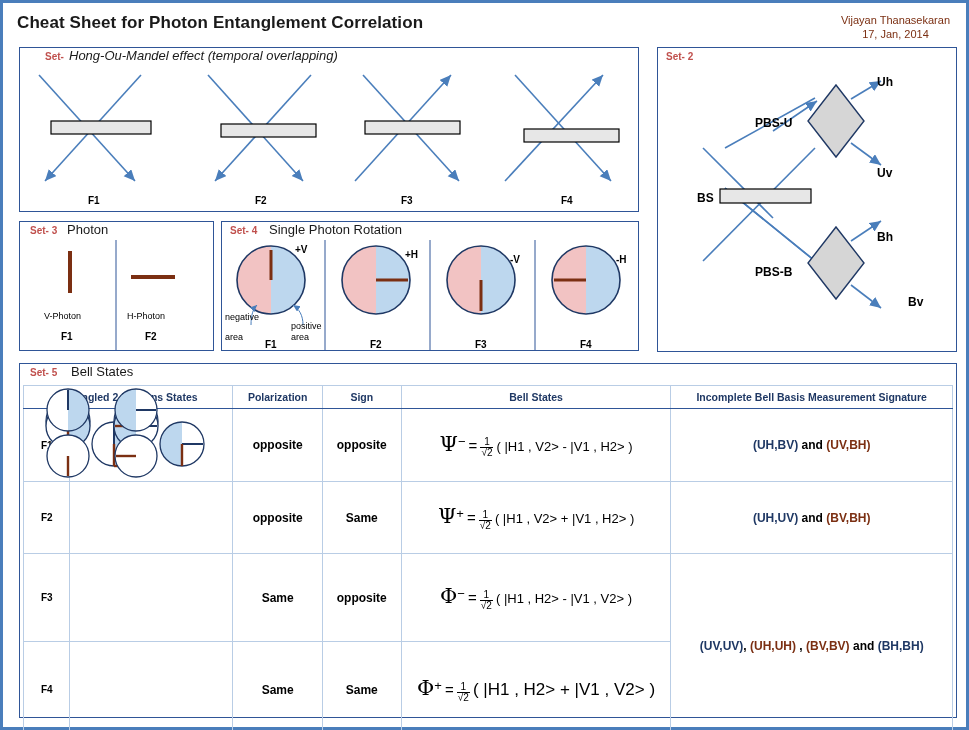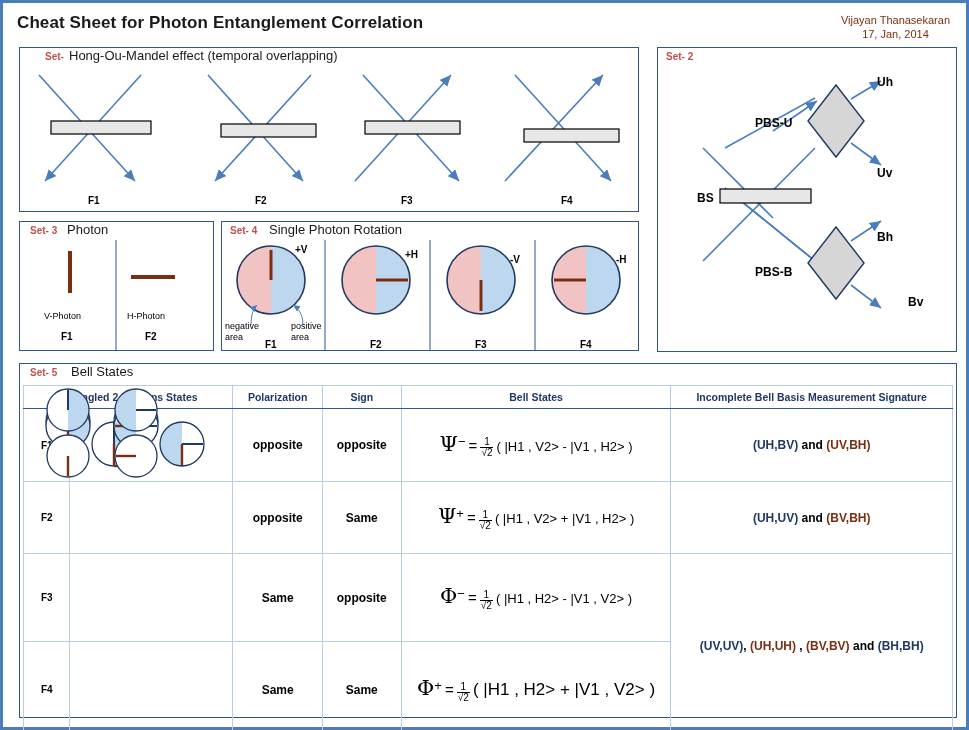--- a/index.html
+++ b/index.html
@@ -78,21 +78,21 @@
 <div id="page">
 
   <div class="ttl">Cheat Sheet for Photon Entanglement Correlation</div>
   <div class="author">
     <div>Vijayan Thanasekaran</div>
     <div>17, Jan, 2014</div>
   </div>
 
   <div class="panel" style="left:16px;top:44px;width:620px;height:165px;"></div>
   <div class="settag" style="left:39px;top:48px;">Set- 1</div>
-  <div class="setttl" style="left:62px;top:45px;">Hong-Ou-Mandel effect (temporal overlapping)</div>
+  <div class="setttl" style="left:62px;top:45px;font-style:italic;">Hong-Ou-Mandel effect (temporal overlapping)</div>
 
   <svg width="969" height="730" style="pointer-events:none;">
     <defs>
       <marker id="ar" markerWidth="9" markerHeight="9" refX="7" refY="3.2" orient="auto">
         <path d="M0,0 L7,3.2 L0,6.4 z" fill="#4a7ebb"></path>
       </marker>
       <marker id="arD" markerWidth="9" markerHeight="9" refX="7" refY="3.2" orient="auto">
         <path d="M0,0 L7,3.2 L0,6.4 z" fill="#3d6fae"></path>
       </marker>
     </defs>
@@ -241,21 +241,21 @@
       <path d="M248,322 C248,312 250,306 254,302" marker-end="url(#ar)"></path>
       <path d="M300,322 C300,312 296,306 290,302" marker-end="url(#ar)"></path>
     </g>
   </svg>
 
   <div class="lbl" style="left:292px;top:241px;">+V</div>
   <div class="lbl" style="left:402px;top:246px;">+H</div>
   <div class="lbl" style="left:507px;top:251px;">-V</div>
   <div class="lbl" style="left:613px;top:251px;">-H</div>
 
-  <div class="lbl-n" style="left:222px;top:318px;">negative</div>
+  <div class="lbl-n" style="left:222px;top:309px;">negative</div>
   <div class="lbl-n" style="left:222px;top:329px;">area</div>
   <div class="lbl-n" style="left:288px;top:318px;">positive</div>
   <div class="lbl-n" style="left:288px;top:329px;">area</div>
 
   <div class="lbl" style="left:262px;top:336px;">F1</div>
   <div class="lbl" style="left:367px;top:336px;">F2</div>
   <div class="lbl" style="left:472px;top:336px;">F3</div>
   <div class="lbl" style="left:577px;top:336px;">F4</div>
 
   <div class="panel" style="left:16px;top:360px;width:938px;height:355px;"></div>

